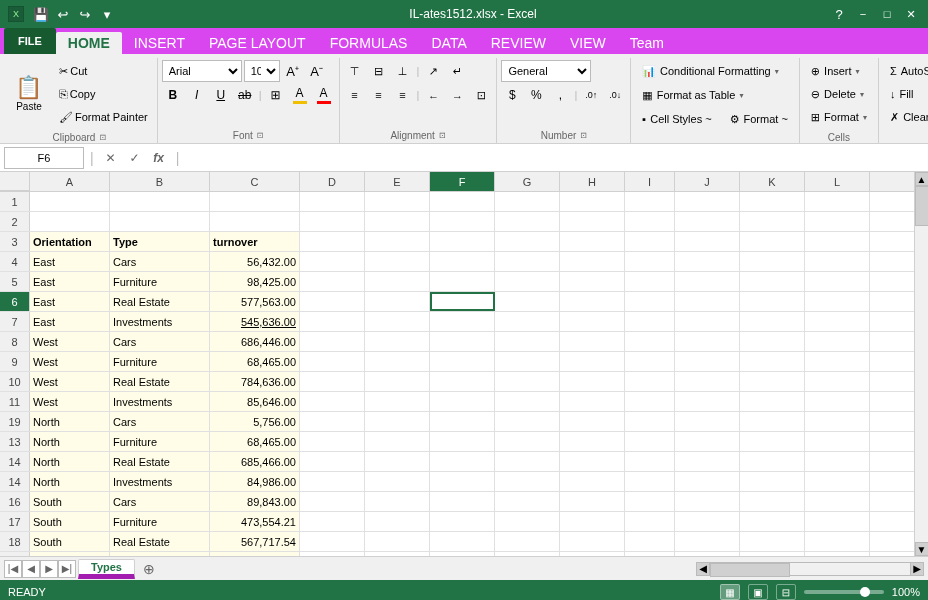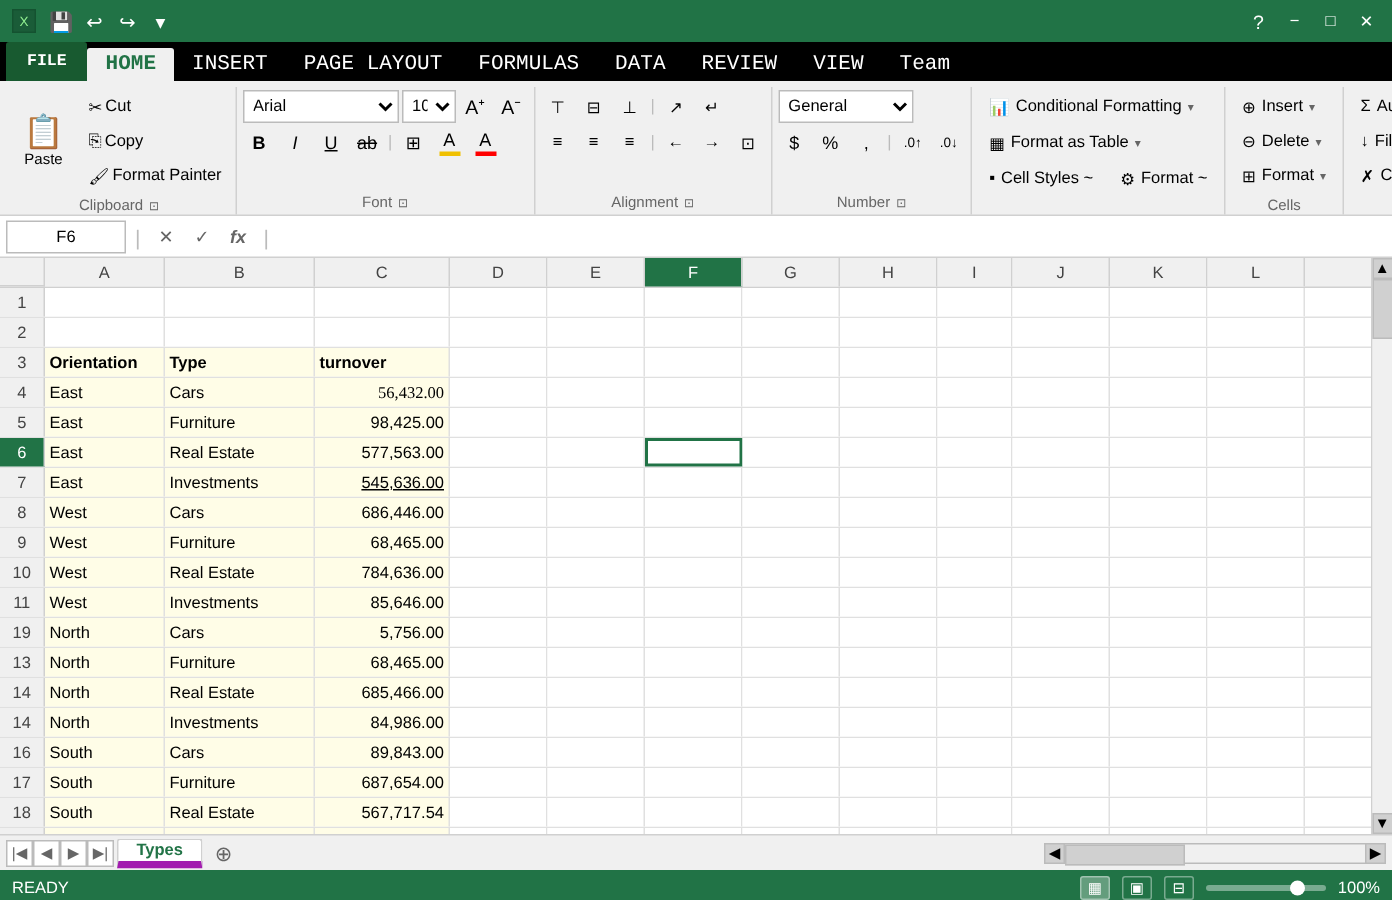--- a/index.html
+++ b/index.html
@@ -19,26 +19,25 @@
     .title-bar-left { display: flex; align-items: center; gap: 8px; }
     .title-bar-center { flex: 1; text-align: center; font-size: 12px; }
     .title-bar-right { display: flex; align-items: center; gap: 6px; }
     .title-icon { width: 16px; height: 16px; background: #1a5c38; border: 1px solid #145230; display: flex; align-items: center; justify-content: center; font-size: 9px; color: #90ee90; }
     .win-btn { width: 18px; height: 14px; background: transparent; border: none; color: white; cursor: pointer; font-size: 11px; display: flex; align-items: center; justify-content: center; }
     .quick-access { display: flex; align-items: center; gap: 4px; }
     .qa-btn { width: 18px; height: 18px; background: transparent; border: none; color: white; cursor: pointer; font-size: 13px; display: flex; align-items: center; justify-content: center; }
 
     
     .ribbon-tabs {
-      background: #000000;
+      background: #d946ef;
       display: flex;
       align-items: flex-end;
       padding: 0 4px;
       height: 26px;
-      font-family: Liberation Mono, monospace;
     }
     .ribbon-tab {
       padding: 5px 12px;
       color: white;
       font-size: 14px;
       cursor: pointer;
       height: 22px;
       display: flex;
       align-items: center;
       border-radius: 2px 2px 0 0;
@@ -120,21 +119,21 @@
 
     
     .font-controls { display: flex; flex-direction: column; gap: 2px; }
     .font-row { display: flex; align-items: center; gap: 2px; }
     .font-select {
       height: 22px;
       font-size: 11px;
       border: 1px solid #bbb;
       background: white;
       padding: 0 2px;
-      width: 104px;
+      width: 80px;
       cursor: pointer;
     }
     .size-select {
       height: 22px;
       font-size: 11px;
       border: 1px solid #bbb;
       background: white;
       padding: 0 2px;
       width: 36px;
       cursor: pointer;
@@ -440,20 +439,21 @@
 <div class="title-bar">
   <div class="title-bar-left">
     <div class="title-icon">X</div>
     <div class="quick-access">
       <button class="qa-btn" title="Save">💾</button>
       <button class="qa-btn" title="Undo">↩</button>
       <button class="qa-btn" title="Redo">↪</button>
       <button class="qa-btn">▾</button>
     </div>
   </div>
+  <div class="title-bar-center">IL-ates1512.xlsx - Excel</div>
   <div class="title-bar-right">
     <button class="qa-btn">?</button>
     <button class="win-btn">−</button>
     <button class="win-btn">□</button>
     <button class="win-btn">✕</button>
   </div>
 </div>
 
 <div class="ribbon-tabs">
   <div class="file-tab ribbon-tab">FILE</div>
@@ -747,21 +747,21 @@
           <div class="cell col-h"></div>
           <div class="cell col-i"></div>
           <div class="cell col-j"></div>
           <div class="cell col-k"></div>
           <div class="cell col-l"></div>
         </div>
         <div class="grid-row">
           <div class="row-num">4</div>
           <div class="cell col-a" style="background: rgb(255, 253, 231);">East</div>
           <div class="cell col-b" style="background: rgb(255, 253, 231);">Cars</div>
-          <div class="cell col-c right-align" style="background: rgb(255, 253, 231); font-family: Liberation Serif, serif;">56,432.00</div>
+          <div class="cell col-c right-align" style="background: rgb(255, 253, 231);">56,432.00</div>
           <div class="cell col-d"></div>
           <div class="cell col-e"></div>
           <div class="cell col-f"></div>
           <div class="cell col-g"></div>
           <div class="cell col-h"></div>
           <div class="cell col-i"></div>
           <div class="cell col-j"></div>
           <div class="cell col-k"></div>
           <div class="cell col-l"></div>
         </div>
@@ -942,21 +942,21 @@
           <div class="cell col-h"></div>
           <div class="cell col-i"></div>
           <div class="cell col-j"></div>
           <div class="cell col-k"></div>
           <div class="cell col-l"></div>
         </div>
         <div class="grid-row">
           <div class="row-num">17</div>
           <div class="cell col-a" style="background: rgb(255, 253, 231);">South</div>
           <div class="cell col-b" style="background: rgb(255, 253, 231);">Furniture</div>
-          <div class="cell col-c right-align" style="background: rgb(255, 253, 231);">687,654.00</div>
+          <div class="cell col-c right-align" style="background: rgb(255, 253, 231);">473,554.21</div>
           <div class="cell col-d"></div>
           <div class="cell col-e"></div>
           <div class="cell col-f"></div>
           <div class="cell col-g"></div>
           <div class="cell col-h"></div>
           <div class="cell col-i"></div>
           <div class="cell col-j"></div>
           <div class="cell col-k"></div>
           <div class="cell col-l"></div>
         </div>

